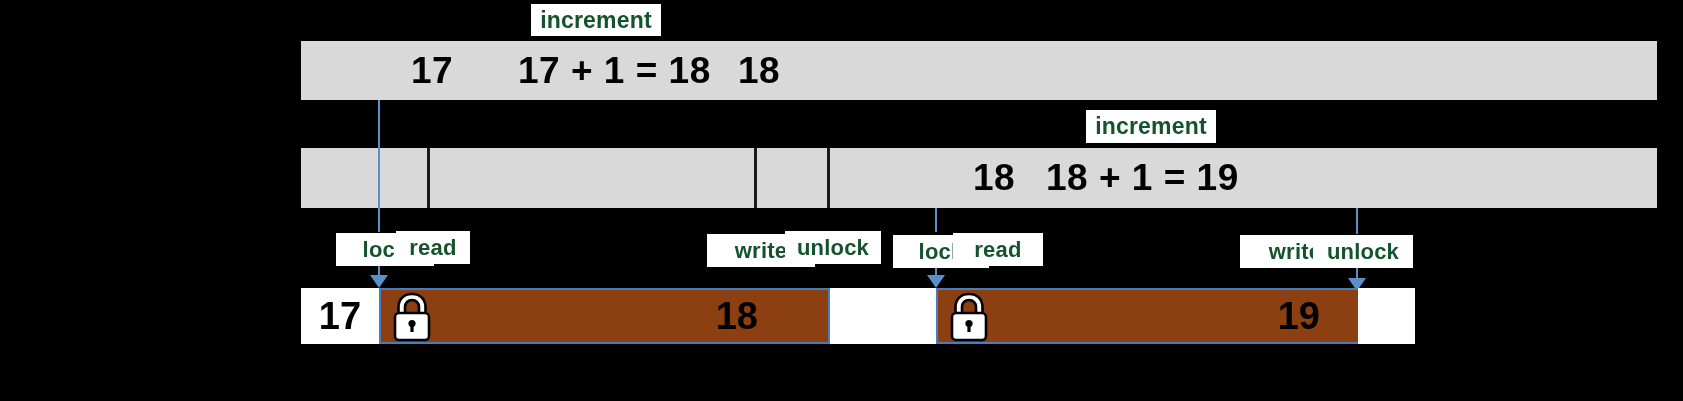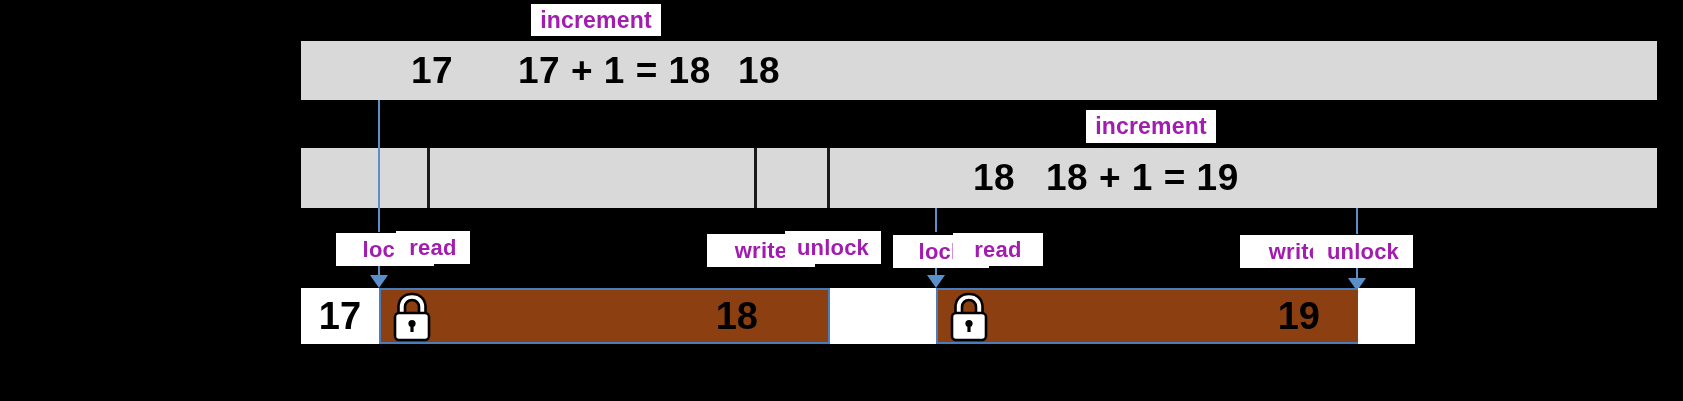--- a/index.html
+++ b/index.html
@@ -38,21 +38,21 @@
 
   
   .divider {
     background: #1a1a1a;
     width: 3px;
   }
 
   
   .chip {
     background: #ffffff;
-    color: #a21caf;
+    color: #14532d;
     font-weight: bold;
     font-size: 23px;
     display: flex;
     align-items: center;
     justify-content: center;
     white-space: nowrap;
     letter-spacing: 0.2px;
   }
   .chip.small {
     font-size: 22px;

